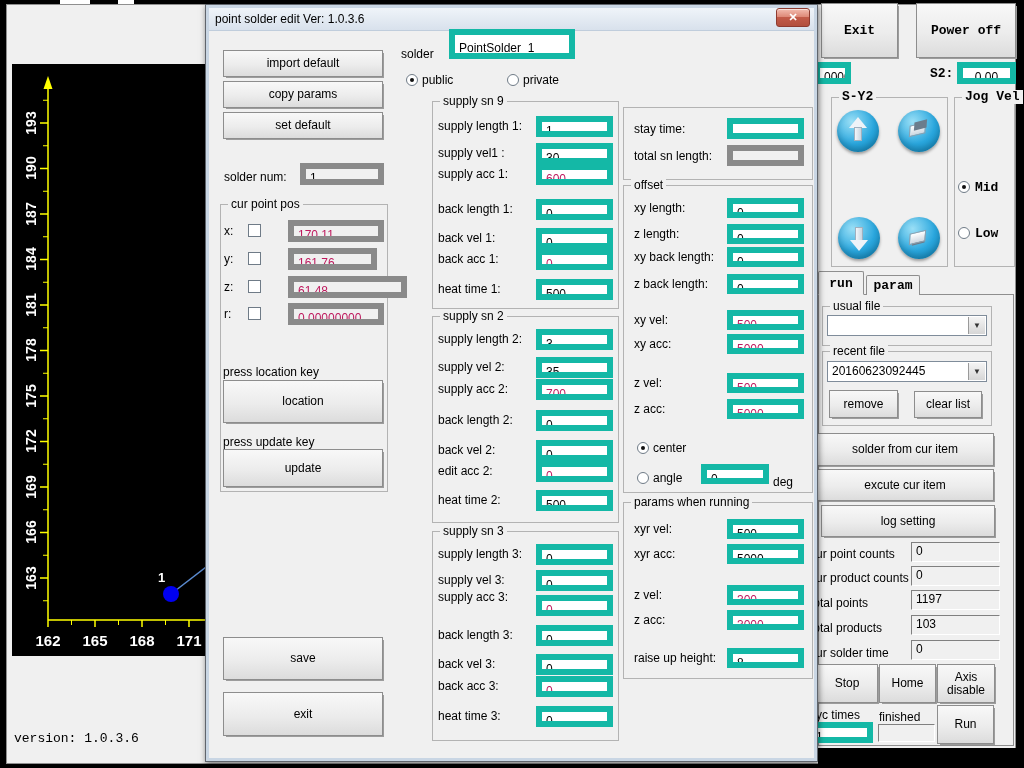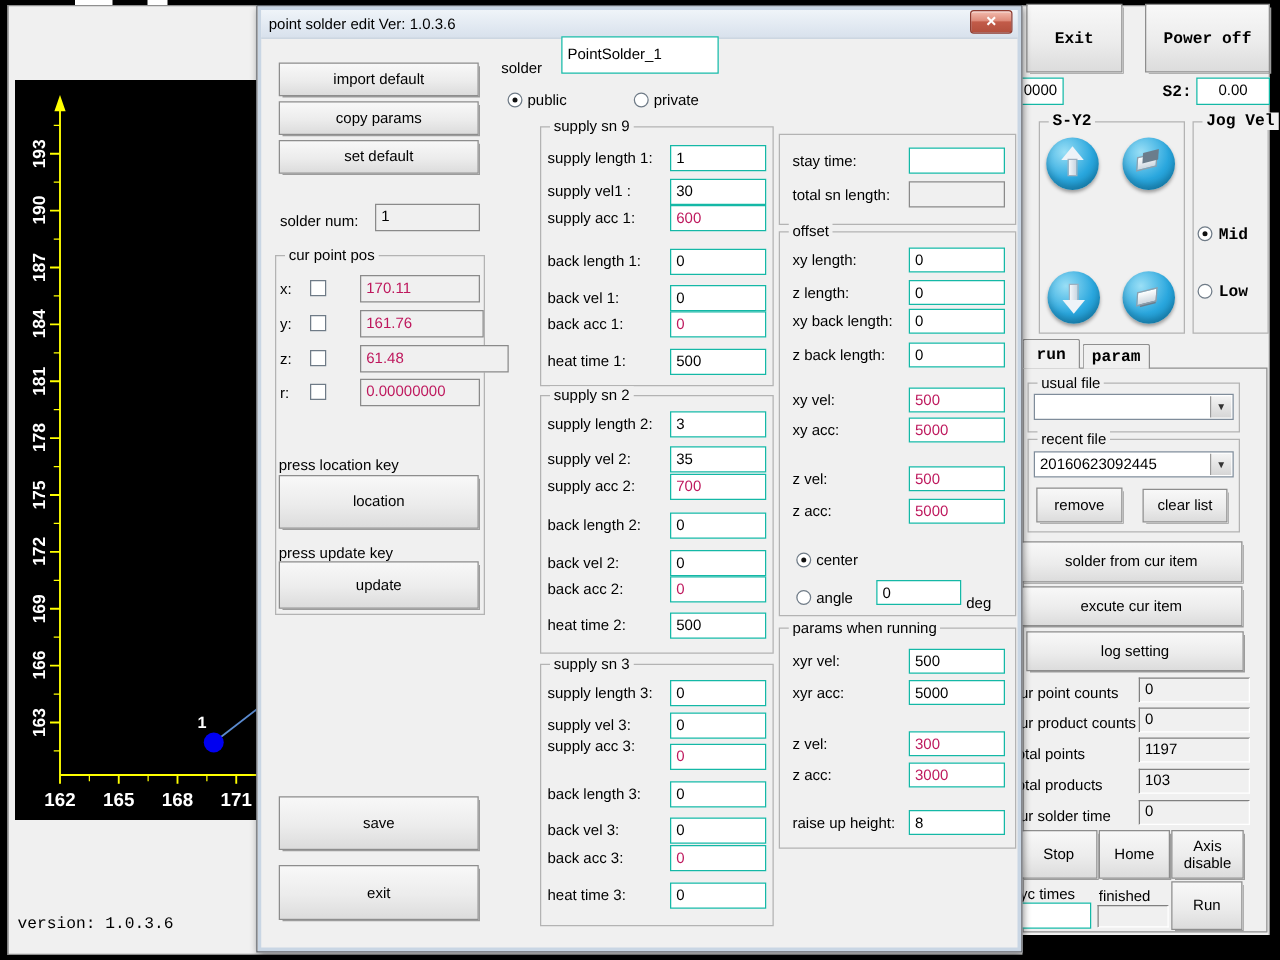--- a/index.html
+++ b/index.html
@@ -9,21 +9,21 @@
 .lbl{position:absolute;white-space:nowrap;line-height:14px}
 .mono{font-family:"Liberation Mono","DejaVu Sans Mono",monospace;font-weight:bold;font-size:13px}
 .win{left:6px;top:4px;width:1010px;height:760px;background:#f0f0f0;border:1px solid #8f8f8f}
 .blackpatch{background:#000}
 
 .grp{position:absolute;border:1px solid #b3b3b3}
 .grp .cap{position:absolute;top:-8px;left:7px;background:#f0f0f0;padding:0 3px;line-height:14px;white-space:nowrap}
 
 .btn{position:absolute;display:flex;align-items:center;justify-content:center;text-align:center;background:linear-gradient(#f8f8f8,#ececec 55%,#dcdcdc);border:1px solid #8d8d8d;box-shadow:2px 2px 0 -1px #9c9c9c;cursor:default;line-height:13px}
 
-.tb{position:absolute;background:#fff;border:1px solid #14b8a6;padding:1px 4px;line-height:16px;white-space:nowrap;overflow:hidden}
+.tb{position:absolute;background:#fff;border:6px solid #14b8a6;padding:1px 4px;line-height:16px;white-space:nowrap;overflow:hidden}
 .tb.gray{background:#f0f0f0;border-color:#8a8a8a}
 .tb.dim{color:#be185d}
 .sunk{position:absolute;background:#f0f0f0;border:1px solid;border-color:#808080 #fff #fff #808080;padding:1px 4px;line-height:14px;overflow:hidden;white-space:nowrap}
 
 .cb{position:absolute;width:13px;height:13px;background:#fff;border:1px solid #6f7b87}
 .rad{position:absolute;width:12px;height:12px;border-radius:50%;background:#fff;border:1px solid #6f7b87}
 .rad.on::after{content:"";position:absolute;left:3px;top:3px;width:4px;height:4px;background:#111;border-radius:50%}
 
 .combo{position:absolute;background:#fff;border:1px solid #7f8c9a;line-height:16px;padding:1px 20px 1px 4px;white-space:nowrap;overflow:hidden}
 .cbtn{position:absolute;top:1px;right:1px;bottom:1px;width:17px;background:linear-gradient(#f4f4f4,#d6d6d6);border-left:1px solid #9a9a9a;display:flex;align-items:center;justify-content:center;font-size:8px;color:#333}
@@ -182,21 +182,21 @@
   <div class="tb gray" style="left:94px;top:158px;width:84px;height:22px">1</div>
 
   <div class="grp" style="left:14px;top:199px;width:168px;height:288px">
     <span class="cap">cur point pos</span>
   </div>
   <div class="lbl" style="left:18px;top:219px">x:</div>
   <span class="cb" style="left:42px;top:219px"></span>
   <div class="tb gray dim" style="left:82px;top:215px;width:96px;height:22px">170.11</div>
   <div class="lbl" style="left:18px;top:247px">y:</div>
   <span class="cb" style="left:42px;top:247px"></span>
-  <div class="tb gray dim" style="left:82px;top:243px;width:99px;height:22px">161.76</div>
+  <div class="tb gray dim" style="left:82px;top:243px;width:89px;height:22px">161.76</div>
   <div class="lbl" style="left:18px;top:275px">z:</div>
   <span class="cb" style="left:42px;top:275px"></span>
   <div class="tb gray dim" style="left:82px;top:271px;width:119px;height:22px">61.48</div>
   <div class="lbl" style="left:18px;top:302px">r:</div>
   <span class="cb" style="left:42px;top:302px"></span>
   <div class="tb gray dim" style="left:82px;top:298px;width:96px;height:22px">0.00000000</div>
 
   <div class="lbl" style="left:17px;top:360px">press location key</div>
   <div class="btn" style="left:17px;top:375px;width:160px;height:43px">location</div>
   <div class="lbl" style="left:17px;top:430px">press update key</div>
@@ -236,21 +236,21 @@
   <div class="lbl" style="left:232px;top:327px">supply length 2:</div>
   <div class="tb" style="left:330px;top:324px;width:77px;height:21px">3</div>
   <div class="lbl" style="left:232px;top:355px">supply vel 2:</div>
   <div class="tb" style="left:330px;top:352px;width:77px;height:21px">35</div>
   <div class="lbl" style="left:232px;top:377px">supply acc 2:</div>
   <div class="tb dim" style="left:330px;top:374px;width:77px;height:21px">700</div>
   <div class="lbl" style="left:232px;top:408px">back length 2:</div>
   <div class="tb" style="left:330px;top:405px;width:77px;height:21px">0</div>
   <div class="lbl" style="left:232px;top:438px">back vel 2:</div>
   <div class="tb" style="left:330px;top:435px;width:77px;height:21px">0</div>
-  <div class="lbl" style="left:232px;top:459px">back acc 2:</div>
+  <div class="lbl" style="left:232px;top:459px">edit acc 2:</div>
   <div class="tb dim" style="left:330px;top:456px;width:77px;height:21px">0</div>
   <div class="lbl" style="left:232px;top:488px">heat time 2:</div>
   <div class="tb" style="left:330px;top:485px;width:77px;height:21px">500</div>
 
   <div class="grp" style="left:226px;top:526px;width:187px;height:210px">
     <span class="cap">supply sn 3</span>
   </div>
   <div class="lbl" style="left:232px;top:542px">supply length 3:</div>
   <div class="tb" style="left:330px;top:539px;width:77px;height:21px">0</div>
   <div class="lbl" style="left:232px;top:568px">supply vel 3:</div>

